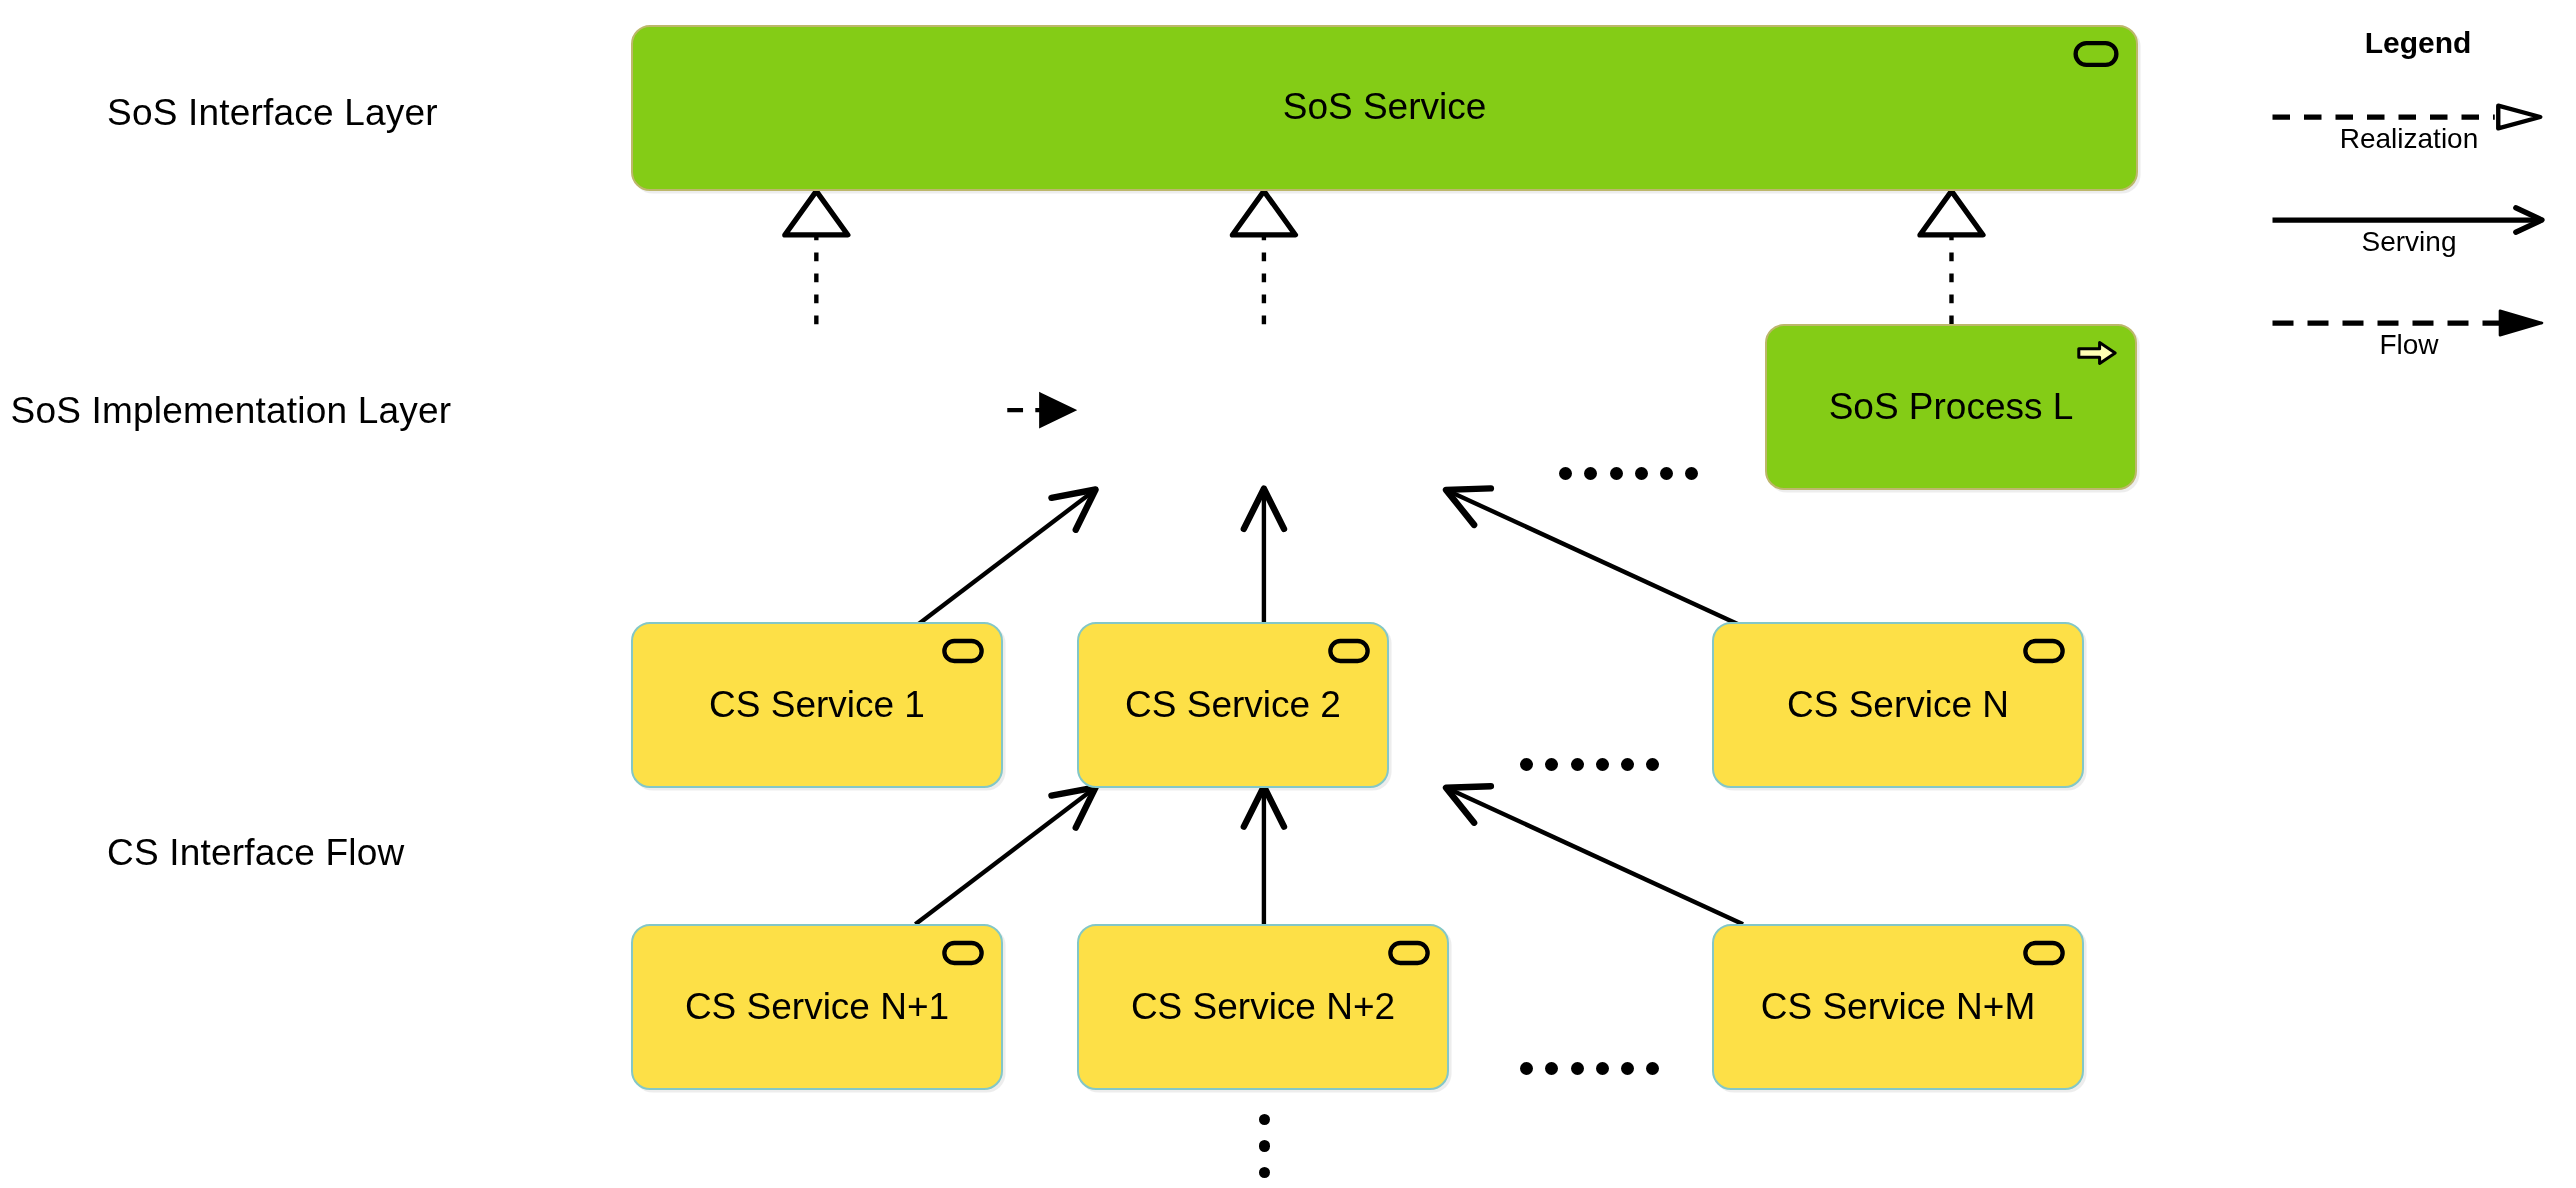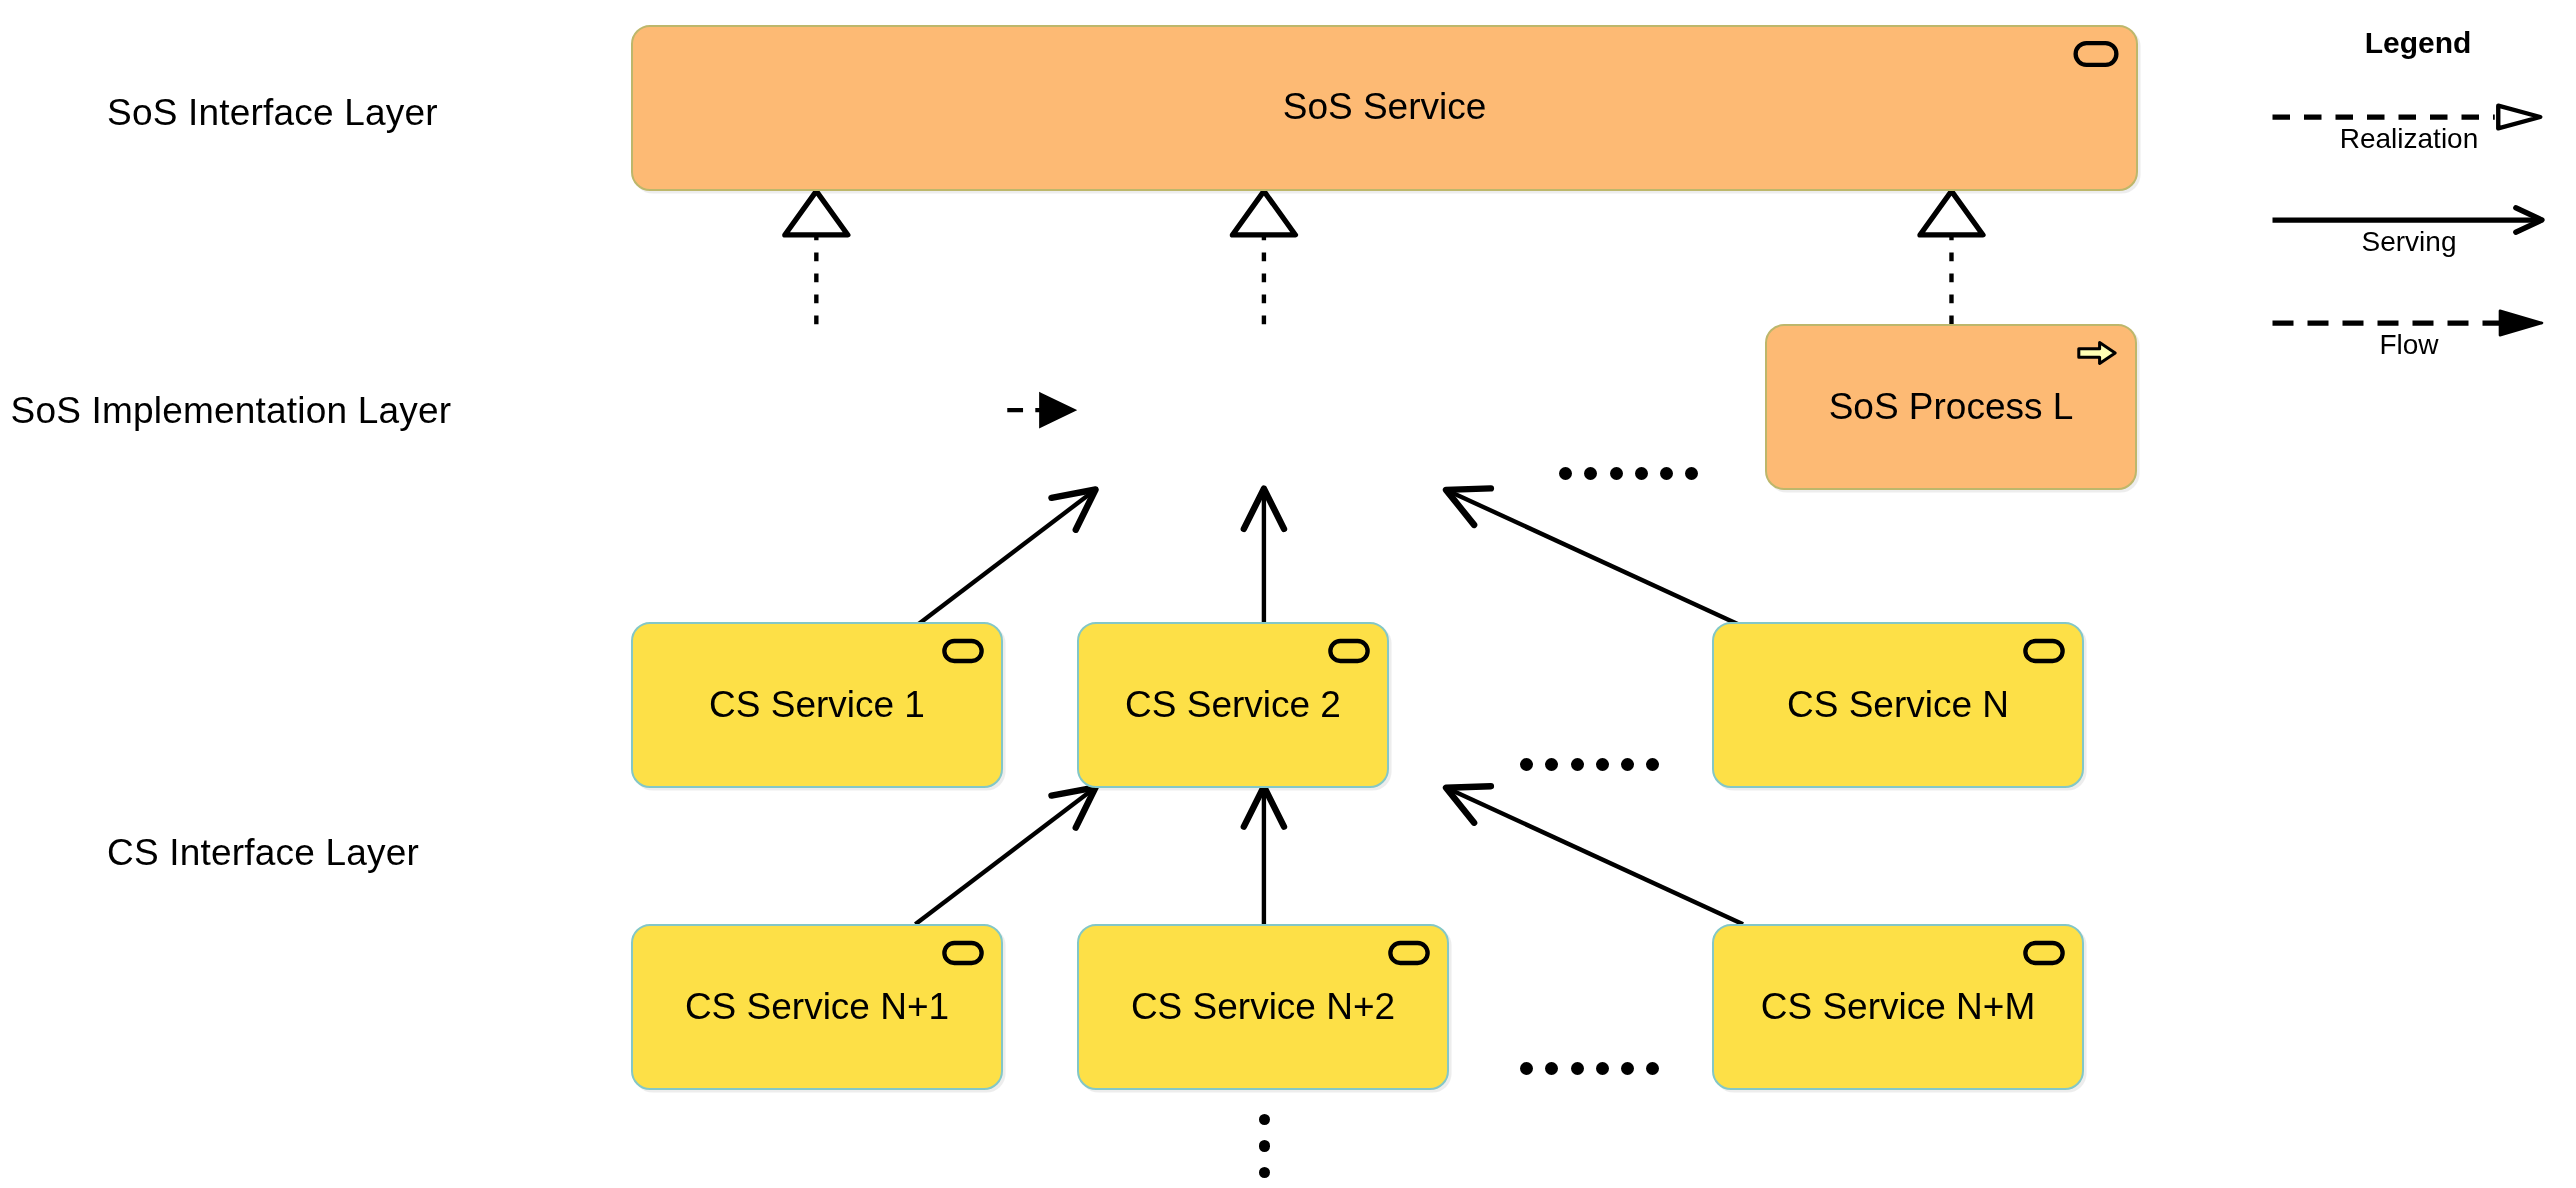--- a/index.html
+++ b/index.html
@@ -42,21 +42,21 @@
     border-radius: 19px;
     display: flex;
     align-items: center;
     justify-content: center;
     font-size: 37px;
     color: #000000;
     text-align: center;
     box-shadow: 2.6px 2.6px 0 rgba(0,0,0,0.07);
   }
   .node.sos {
-    background: #fdba74;
+    background: #84cc16;
     border: 2.6px solid #bdb76b;
   }
   .node.cs {
     background: #fde047;
     border: 2.6px solid #83c7c7;
   }
   .node .label {
     padding: 0 16px;
     line-height: 1.1;
   }
@@ -190,21 +190,21 @@
 
     <line x1="1045" y1="1055" x2="1249" y2="900" stroke="#000" stroke-width="5" marker-end="url(#mk-open-arrow)"></line>
 
     <line x1="1443" y1="1055" x2="1443" y2="900" stroke="#000" stroke-width="5" marker-end="url(#mk-open-arrow)"></line>
 
     <line x1="1990" y1="1055" x2="1653" y2="900" stroke="#000" stroke-width="5" marker-end="url(#mk-open-arrow)"></line>
   </svg>
 
   <div class="layer-label" style="left:107px; top:92px;">SoS Interface Layer</div>
   <div class="layer-label" style="left:10.5px; top:390px;">SoS Implementation Layer</div>
-  <div class="layer-label" style="left:107px; top:832px;">CS Interface Layer</div>
+  <div class="layer-label" style="left:107px; top:832px;">CS Interface Flow</div>
 
   <div class="node sos" style="left:631px; top:24.5px; width:1507px; height:166px;">
     <span class="label">SoS Service</span>
     <span class="corner-icon wide">
       <svg viewBox="0 0 52 30" xmlns="http://www.w3.org/2000/svg">
         <rect x="2.5" y="2.5" width="47" height="25" rx="12.5" ry="12.5" fill="none" stroke="#000" stroke-width="5"></rect>
       </svg>
     </span>
   </div>
 

